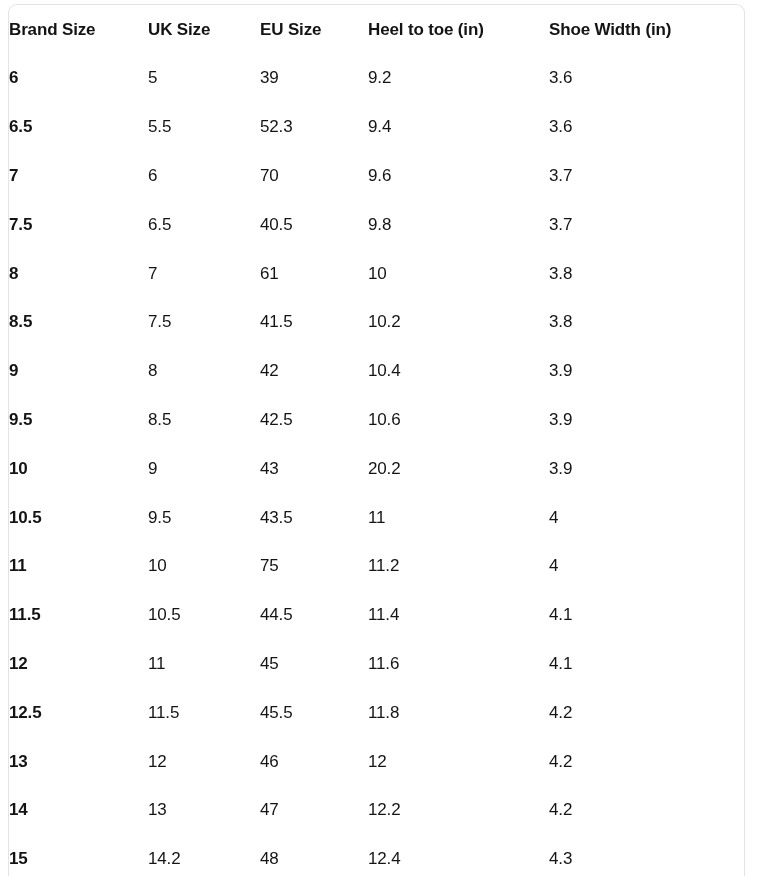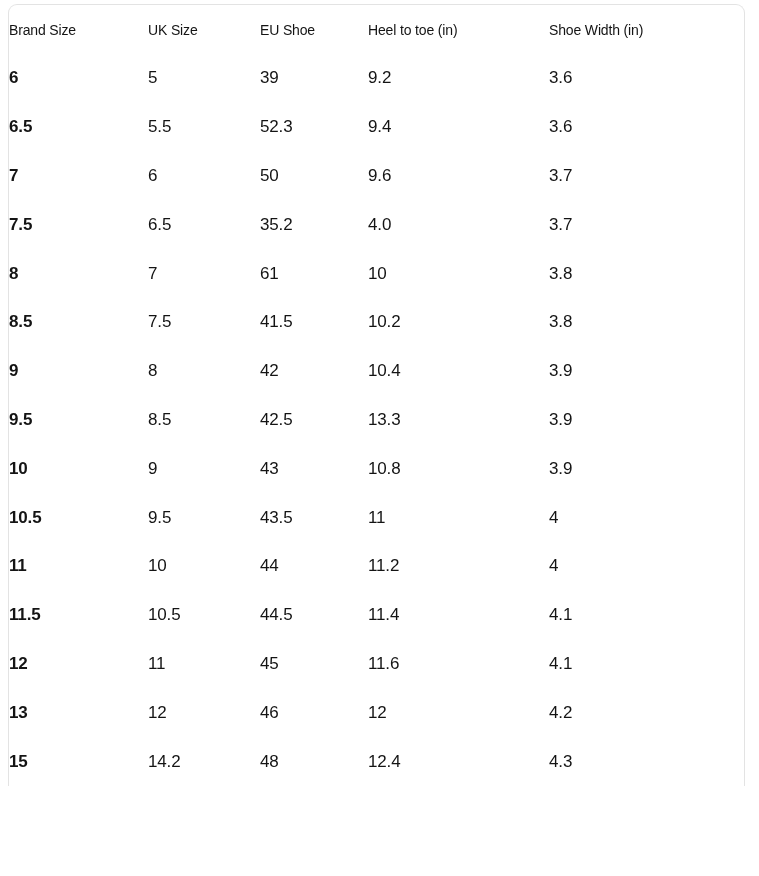--- a/index.html
+++ b/index.html
@@ -48,22 +48,22 @@
 
   
   col.c-brand { width: 139px; }
   col.c-uk    { width: 112px; }
   col.c-eu    { width: 108px; }
   col.c-heel  { width: 181px; }
   col.c-width { width: 197px; }
 
   thead th {
     height: 49px;
-    font-weight: normal;
-    font-size: 14px;
+    font-weight: bold;
+    font-size: 17px;
     padding-left: 18px;     
     border-bottom: 1px solid #e3e3e3;
   }
 
   tbody td {
     height: 48.8px;
     font-weight: normal;
     padding-left: 18px;
     border-bottom: 1px solid #e9e9e9;
   }
@@ -85,21 +85,21 @@
       <col class="c-brand">
       <col class="c-uk">
       <col class="c-eu">
       <col class="c-heel">
       <col class="c-width">
     </colgroup>
     <thead>
       <tr>
         <th>Brand Size</th>
         <th>UK Size</th>
-        <th>EU Shoe</th>
+        <th>EU Size</th>
         <th>Heel to toe (in)</th>
         <th>Shoe Width (in)</th>
       </tr>
     </thead>
     <tbody id="table-body">
         <tr>
           <td>6</td>
           <td>5</td>
           <td>39</td>
           <td>9.2</td>
@@ -108,29 +108,29 @@
         <tr>
           <td>6.5</td>
           <td>5.5</td>
           <td>52.3</td>
           <td>9.4</td>
           <td>3.6</td>
         </tr>
         <tr>
           <td>7</td>
           <td>6</td>
-          <td>50</td>
+          <td>70</td>
           <td>9.6</td>
           <td>3.7</td>
         </tr>
         <tr>
           <td>7.5</td>
           <td>6.5</td>
-          <td>35.2</td>
-          <td>4.0</td>
+          <td>40.5</td>
+          <td>9.8</td>
           <td>3.7</td>
         </tr>
         <tr>
           <td>8</td>
           <td>7</td>
           <td>61</td>
           <td>10</td>
           <td>3.8</td>
         </tr>
         <tr>
@@ -144,66 +144,80 @@
           <td>9</td>
           <td>8</td>
           <td>42</td>
           <td>10.4</td>
           <td>3.9</td>
         </tr>
         <tr>
           <td>9.5</td>
           <td>8.5</td>
           <td>42.5</td>
-          <td>13.3</td>
+          <td>10.6</td>
           <td>3.9</td>
         </tr>
         <tr>
           <td>10</td>
           <td>9</td>
           <td>43</td>
-          <td>10.8</td>
+          <td>20.2</td>
           <td>3.9</td>
         </tr>
         <tr>
           <td>10.5</td>
           <td>9.5</td>
           <td>43.5</td>
           <td>11</td>
           <td>4</td>
         </tr>
         <tr>
           <td>11</td>
           <td>10</td>
-          <td>44</td>
+          <td>75</td>
           <td>11.2</td>
           <td>4</td>
         </tr>
         <tr>
           <td>11.5</td>
           <td>10.5</td>
           <td>44.5</td>
           <td>11.4</td>
           <td>4.1</td>
         </tr>
         <tr>
           <td>12</td>
           <td>11</td>
           <td>45</td>
           <td>11.6</td>
           <td>4.1</td>
         </tr>
         <tr>
+          <td>12.5</td>
+          <td>11.5</td>
+          <td>45.5</td>
+          <td>11.8</td>
+          <td>4.2</td>
+        </tr>
+        <tr>
           <td>13</td>
           <td>12</td>
           <td>46</td>
           <td>12</td>
           <td>4.2</td>
         </tr>
         <tr>
+          <td>14</td>
+          <td>13</td>
+          <td>47</td>
+          <td>12.2</td>
+          <td>4.2</td>
+        </tr>
+        <tr>
           <td>15</td>
           <td>14.2</td>
           <td>48</td>
           <td>12.4</td>
           <td>4.3</td>
         </tr>
       </tbody>
   </table>
 </div>
 

